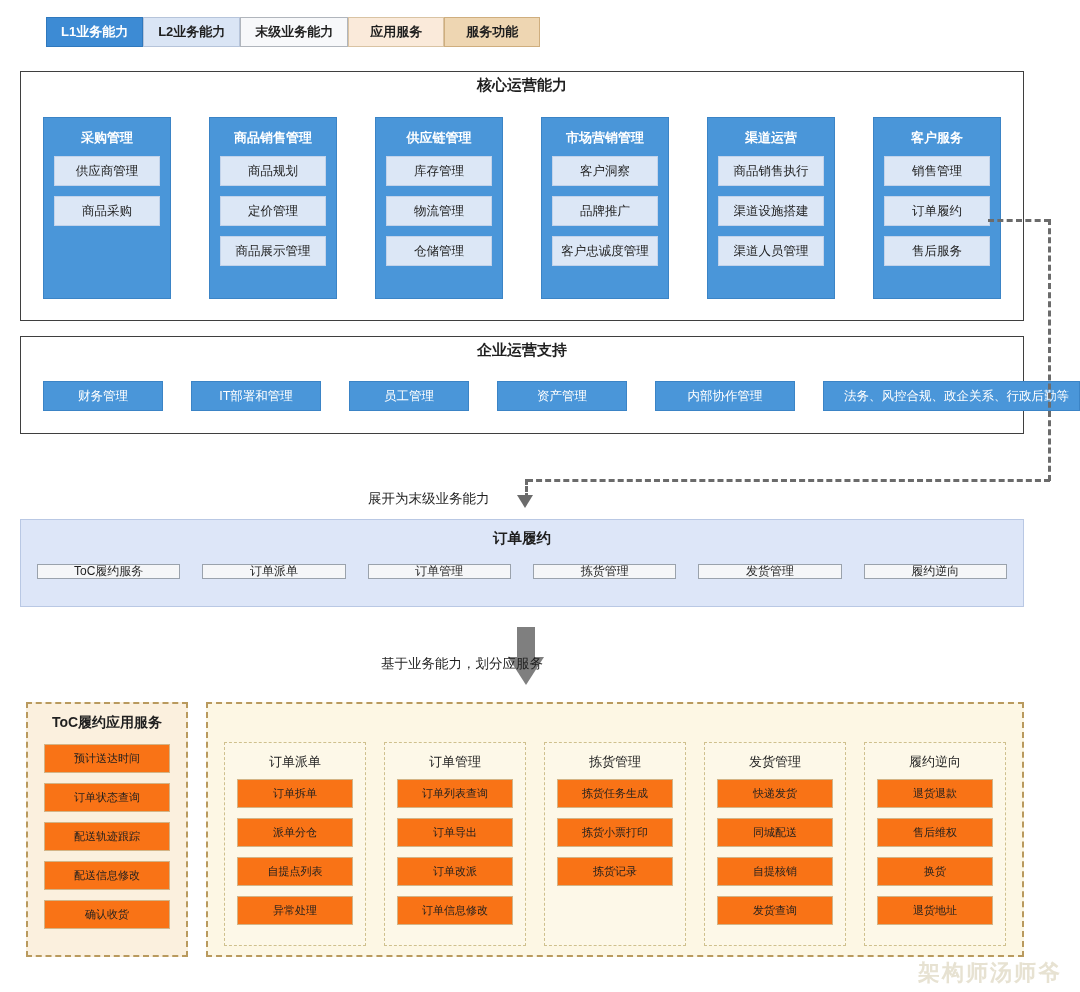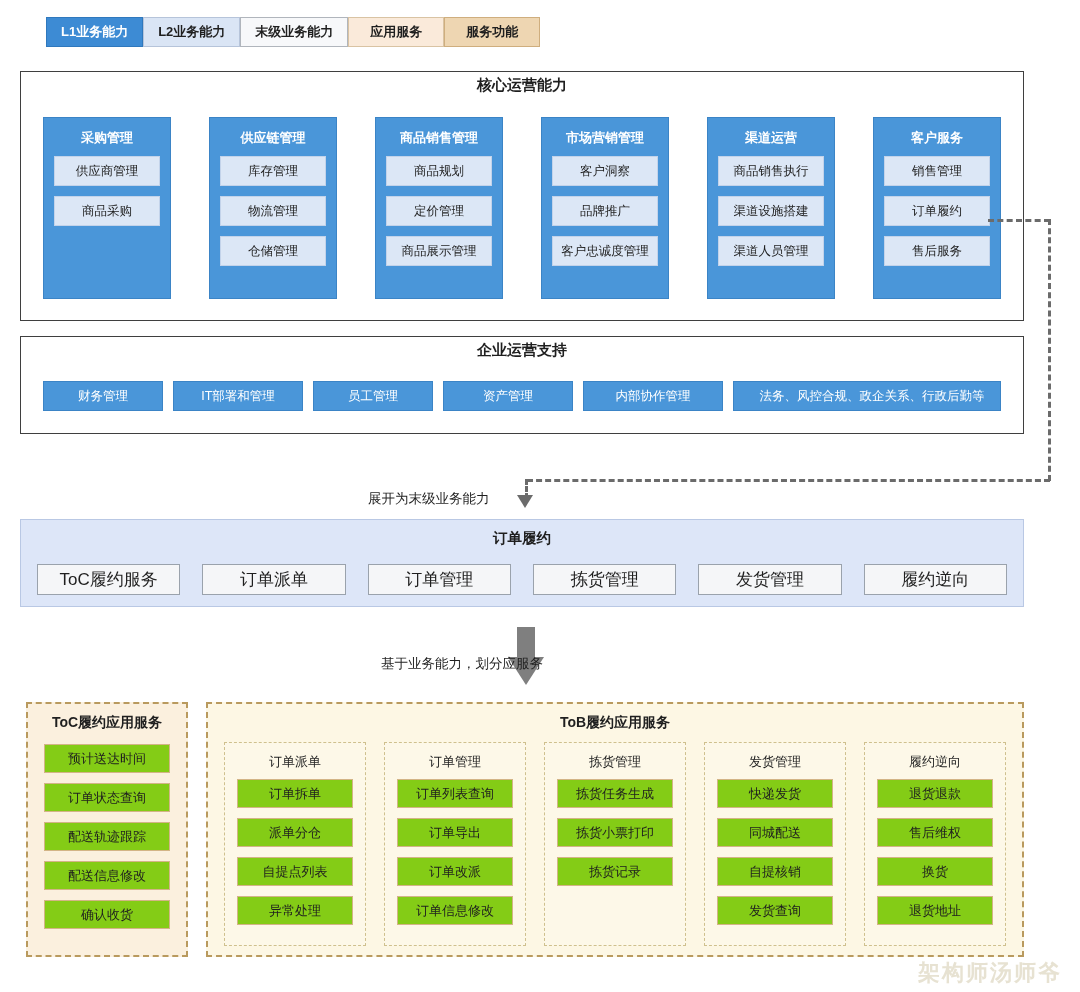--- a/index.html
+++ b/index.html
@@ -69,21 +69,21 @@
     height:30px;
     display:flex;align-items:center;justify-content:center;
     font-size:12.5px;color:#1f1f1f;
     margin-bottom:10px;
   }
 
   
   #ent-panel{left:20px;top:336px;width:1004px;height:98px;}
   .ent-row{
     position:absolute;left:22px;top:44px;right:22px;
-    display:flex;gap:10px;align-items:stretch;
+    display:flex;gap:28px;align-items:stretch;
   }
   .ent-item{
     background:#4a96d9;
     border:1px solid #3b84c6;
     box-sizing:border-box;
     height:30px;
     display:flex;align-items:center;justify-content:center;
     font-size:12.5px;color:#ffffff;
     padding:0 10px;white-space:nowrap;
   }
@@ -122,25 +122,25 @@
     background:#dde6f8;border:1px solid #b9c8e4;
   }
   .fulfil-title{
     text-align:center;font-size:14.5px;font-weight:700;margin-top:9px;color:#1f1f1f;
   }
   .fulfil-row{
     position:absolute;left:16px;top:44px;right:16px;
     display:flex;gap:22px;
   }
   .fulfil-item{
-    flex:1;height:31px;
+    flex:1;height:15px;
     background:#f5f6f8;border:1px solid #9aa2ac;
     box-sizing:border-box;
     display:flex;align-items:center;justify-content:center;
-    font-size:17px;color:#1f1f1f;
+    font-size:12px;color:#1f1f1f;
   }
 
   
   #big-arrow{position:absolute;left:508px;top:627px;width:36px;height:58px;}
   #big-arrow .shaft{
     position:absolute;left:9px;top:0;width:18px;height:32px;background:#7f7f7f;
   }
   #big-arrow .head{
     position:absolute;left:0;top:30px;width:0;height:0;
     border-left:18px solid transparent;
@@ -157,24 +157,24 @@
   #tob-box{left:206px;top:702px;width:818px;height:255px;}
 
   .group-title{
     text-align:center;font-weight:700;font-size:14px;color:#1f1f1f;margin-top:10px;
   }
   .toc-items{
     position:absolute;left:16px;top:40px;right:16px;
   }
   .app-item{
     height:29px;
-    background:#84cc16;border:1px solid #d5b versus;
-    box-sizing:border-box;
-    display:flex;align-items:center;justify-content:center;
-    font-size:13px;color:#1f1f1f;margin-bottom:10px;
+    background:#f97316;border:1px solid #d5b versus;
+    box-sizing:border-box;
+    display:flex;align-items:center;justify-content:center;
+    font-size:11px;color:#1f1f1f;margin-bottom:10px;
   }
   .app-item{border:1px solid #d3b486;}
 
   .tob-cols{
     position:absolute;left:16px;top:38px;right:16px;
     display:flex;gap:18px;
   }
   .tob-col{
     flex:1;box-sizing:border-box;
     background:#fdf8e8;border:1.5px dashed #cfc08e;
@@ -208,30 +208,30 @@
 
   <div class="panel" id="core-panel">
     <div class="panel-title">核心运营能力</div>
     <div class="core-cols">
         <div class="core-col">
           <div class="core-col-title">采购管理</div>
           <div class="core-item">供应商管理</div>
           <div class="core-item">商品采购</div>
         </div>
         <div class="core-col">
+          <div class="core-col-title">商品销售管理</div>
+          <div class="core-item">商品规划</div>
+          <div class="core-item">定价管理</div>
+          <div class="core-item">商品展示管理</div>
+        </div>
+        <div class="core-col">
           <div class="core-col-title">供应链管理</div>
           <div class="core-item">库存管理</div>
           <div class="core-item">物流管理</div>
           <div class="core-item">仓储管理</div>
-        </div>
-        <div class="core-col">
-          <div class="core-col-title">商品销售管理</div>
-          <div class="core-item">商品规划</div>
-          <div class="core-item">定价管理</div>
-          <div class="core-item">商品展示管理</div>
         </div>
         <div class="core-col">
           <div class="core-col-title">市场营销管理</div>
           <div class="core-item">客户洞察</div>
           <div class="core-item">品牌推广</div>
           <div class="core-item">客户忠诚度管理</div>
         </div>
         <div class="core-col">
           <div class="core-col-title">渠道运营</div>
           <div class="core-item">商品销售执行</div>
@@ -289,21 +289,20 @@
     <div class="toc-items">
         <div class="app-item">预计送达时间</div>
         <div class="app-item">订单状态查询</div>
         <div class="app-item">配送轨迹跟踪</div>
         <div class="app-item">配送信息修改</div>
         <div class="app-item">确认收货</div>
       </div>
   </div>
 
   <div class="dashed-box" id="tob-box">
-    <div class="group-title">ToB履约应用服务</div>
     <div class="tob-cols">
         <div class="tob-col">
           <div class="tob-col-title">订单派单</div>
           <div class="app-item">订单拆单</div>
           <div class="app-item">派单分仓</div>
           <div class="app-item">自提点列表</div>
           <div class="app-item">异常处理</div>
         </div>
         <div class="tob-col">
           <div class="tob-col-title">订单管理</div>

